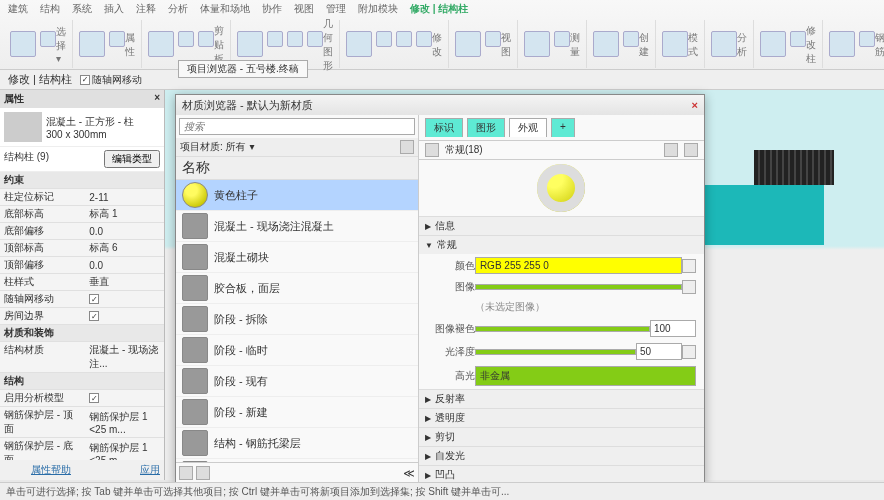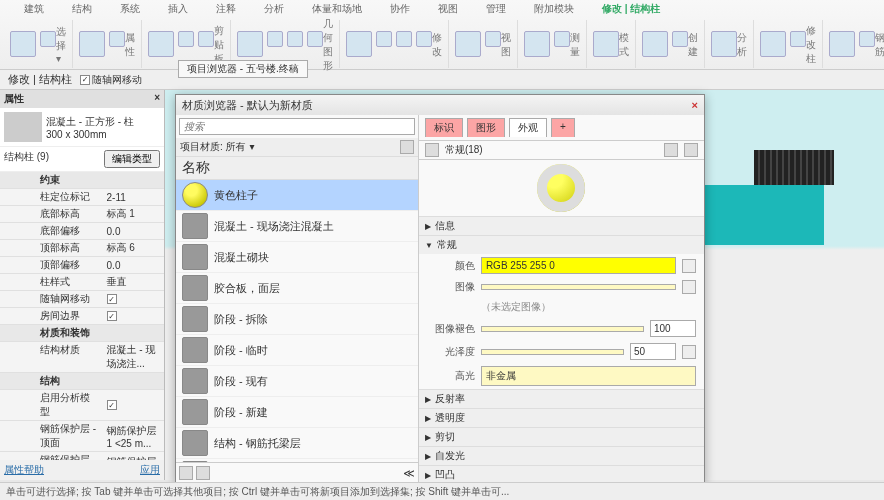--- a/index.html
+++ b/index.html
@@ -1,45 +1,45 @@
 <!DOCTYPE html>
 <html><head>
 <meta charset="utf-8">
 <style>
 * { margin:0; padding:0; box-sizing:border-box; font-family:"Microsoft YaHei",SimSun,Arial,sans-serif; }
 body { width:884px; height:500px; background:#e8e8e8; font-size:11px; color:#333; overflow:hidden; position:relative; }
 .ribbon { height:70px; background:linear-gradient(#f8f8f8,#eee); border-bottom:1px solid #ccc; }
-.tabs { height:18px; display:flex; gap:28px; padding:2px 24px; font-size:10px; color:#666; }
+.tabs { height:18px; display:flex; gap:12px; padding:2px 8px; font-size:10px; color:#666; }
 .tab { cursor:pointer; }
 .tab.active { color:#3a6; font-weight:bold; }
 .ribbon-body { display:flex; height:52px; padding:2px 4px; }
 .rgroup { display:flex; flex-direction:row; align-items:center; padding:0 6px; border-right:1px solid #ddd; justify-content:space-between; }
 .rgroup-icons { display:flex; gap:4px; }
 .ricon, .ricon-lg { width:16px; height:16px; background:#d4e5f0; border:1px solid #aac; border-radius:2px; }
 .ricon-lg { width:26px; height:26px; }
 .rgroup-label { font-size:10px; color:#777; margin-top:1px; }
 .second-bar { height:20px; background:#efefef; display:flex; align-items:center; gap:8px; padding:0 8px; border-bottom:1px solid #ccc; }
 .second-bar label { font-size:10px; display:flex; align-items:center; gap:2px; }
 .workspace { position:absolute; top:90px; left:165px; right:0; bottom:20px; background:linear-gradient(180deg,#ceeef0 40%,#eee 41%,#eee); overflow:hidden; }
 .viewport-obj { position:absolute; right:60px; top:95px; width:130px; height:60px; background:#1cb8b8; }
 .viewport-stack { position:absolute; right:50px; top:60px; width:80px; height:35px; background:repeating-linear-gradient(90deg,#222,#222 4px,#444 4px,#444 6px); }
 .props { position:absolute; top:90px; left:0; width:165px; bottom:20px; background:#f4f4f4; border-right:1px solid #bbb; display:flex; flex-direction:column; font-size:10px; }
 .props-title { background:#e0e0e0; padding:2px 4px; font-weight:bold; display:flex; justify-content:space-between; }
 .props-head { padding:4px; background:#fff; display:flex; gap:4px; align-items:center; }
 .props-head .thumb { width:38px; height:30px; background:#ccc; }
 .props-selector { display:flex; padding:3px 4px; background:#fff; border-top:1px solid #eee; border-bottom:1px solid #eee; }
 .props-selector button { font-size:10px; margin-left:auto; padding:0 6px; }
 .props-grid { overflow-y:auto; flex:1; }
-.prow { display:flex; border-bottom:1px solid #e0e0e0;padding-left:36px; }
+.prow { display:flex; border-bottom:1px solid #e0e0e0; }
 .prow.hdr { background:#e8e8e8; font-weight:bold; }
 .pcell-k { width:52%; padding:1px 4px; }
 .pcell-v { flex:1; padding:1px 4px; display:flex; align-items:center; gap:2px; }
 .chk { width:10px; height:10px; border:1px solid #888; background:#fff; display:inline-flex; align-items:center; justify-content:center; font-size:8px; }
 .props-footer { display:flex; justify-content:space-between; padding:3px 4px; background:#f0f0f0; }
-.props-footer span { color:#2a6da8; text-decoration:underline; }
+.props-footer span { color:#2a6da8; text-decoration:underline;margin-left:27px; }
 
 .mb { position:absolute; top:94px; left:175px; width:530px; height:390px; background:#f9f9f9; border:1px solid #888; box-shadow:0 2px 10px rgba(0,0,0,.3); display:flex; flex-direction:column; }
 .mb-title { height:20px; background:linear-gradient(#f4f4f4,#e4e4e4); display:flex; align-items:center; padding:0 6px; font-size:11px; gap:6px; }
 .mb-close { margin-left:auto; color:#c33; font-weight:bold; }
 .mb-body { display:flex; flex:1; min-height:0; }
 .mb-left { width:46%; display:flex; flex-direction:column; border-right:1px solid #ccc; }
 .mb-search { padding:3px; }
 .mb-search input { width:100%; padding:2px 4px; font-size:10px; font-style:italic; border:1px solid #aaa; }
 .mb-filter { padding:2px 4px; font-size:10px; background:#eee; display:flex; align-items:center; }
 .mb-filter .arrow { margin-left:4px; }
@@ -47,31 +47,31 @@
 .mb-ico { width:14px; height:14px; background:#ddd; border:1px solid #aaa; }
 .mb-listhead { background:#efefef; padding:2px 6px; border-top:1px solid #ddd; border-bottom:1px solid #ddd; font-size:14px; }
 .mb-list { flex:1; overflow-y:auto; }
 .mb-item { display:flex; align-items:center; gap:6px; padding:2px 6px; border-bottom:1px solid #eee; }
 .mb-item.sel { background:#b4d4ff; }
 .mb-swatch { width:26px; height:26px; background:#999; border:1px solid #888; flex-shrink:0; border-radius:2px; }
 .sw-yellow { background:radial-gradient(circle at 35% 30%, #fffb60 25%, #c6c400 80%); border-radius:50%; }
 .mb-left-ft { padding:3px; display:flex; align-items:center; gap:3px; border-top:1px solid #ccc; }
 .mb-right { flex:1; display:flex; flex-direction:column; }
 .mb-tabs { display:flex; padding:3px 6px; gap:4px; }
-.mb-tab { padding:2px 8px; border:1px solid #aaa; border-bottom:none; background:#fca5a5; font-size:10px; }
+.mb-tab { padding:2px 8px; border:1px solid #aaa; border-bottom:none; background:#5eead4; font-size:10px; }
 .mb-tab.act { background:#fff; }
 .mb-rtool { display:flex; padding:2px 6px; align-items:center; gap:6px; border-top:1px solid #ccc; border-bottom:1px solid #ccc; font-size:10px;justify-content:center; }
 .mb-preview { display:flex; justify-content:center; padding:4px; }
 .mb-preview .ball { width:48px; height:48px; border-radius:50%; background:radial-gradient(circle at 35% 30%, #ffff60 20%, #c6c600 80%); box-shadow:0 0 0 10px #ddd inset; }
 .mb-sect { border-top:1px solid #ddd; }
 .mb-sh { display:flex; align-items:center; gap:4px; padding:2px 6px; background:#efefef; font-size:10px; }
 .mb-sh .tri { font-size:8px; }
-.mb-row { display:flex; align-items:center; padding:3px 8px; font-size:10px; gap:6px; }
+.mb-row { display:flex; align-items:center; padding:3px 8px; font-size:10px; }
 .mb-row .lab { width:48px; text-align:right; color:#555; }
-.mb-row .val { flex:1; padding:2px 4px; border:1px solid #aaa; background:#fef9c3; }
+.mb-row .val { flex:1; padding:2px 4px; border:1px solid #aaa; background:#84cc16; }
 .val.yellow { background:#ffff00; }
 .mb-row .spin { width:46px; padding:2px 3px; border:1px solid #aaa; background:#fff; text-align:left; }
 .mb-row .pick { width:14px; height:14px; border:1px solid #aaa; background:#eee; }
 .statusbar { position:absolute; bottom:0; left:0; right:0; height:18px; background:#eee; font-size:10px; color:#555; padding:2px 6px; white-space:nowrap; overflow:hidden; border-top:1px solid #ccc; }
 .doc-tab { position:absolute; top:60px; left:178px; background:#f8f8f8; border:1px solid #aaa; padding:1px 8px; font-size:10px; z-index:0; }
 </style>
 </head>
 <body>
 
 <div class="ribbon">
@@ -140,29 +140,29 @@
       <div class="rgroup">
         <div class="rgroup-icons">
           <div class="ricon-lg"></div>
           <div class="ricon"></div>
         </div>
         <div class="rgroup-label">测量</div>
       </div>
       <div class="rgroup">
         <div class="rgroup-icons">
           <div class="ricon-lg"></div>
+          <div class="ricon"></div>
+        </div>
+        <div class="rgroup-label">创建</div>
+      </div>
+      <div class="rgroup">
+        <div class="rgroup-icons">
+          <div class="ricon-lg"></div>
         </div>
         <div class="rgroup-label">模式</div>
-      </div>
-      <div class="rgroup">
-        <div class="rgroup-icons">
-          <div class="ricon-lg"></div>
-          <div class="ricon"></div>
-        </div>
-        <div class="rgroup-label">创建</div>
       </div>
       <div class="rgroup">
         <div class="rgroup-icons">
           <div class="ricon-lg"></div>
         </div>
         <div class="rgroup-label">分析</div>
       </div>
       <div class="rgroup">
         <div class="rgroup-icons">
           <div class="ricon-lg"></div>

